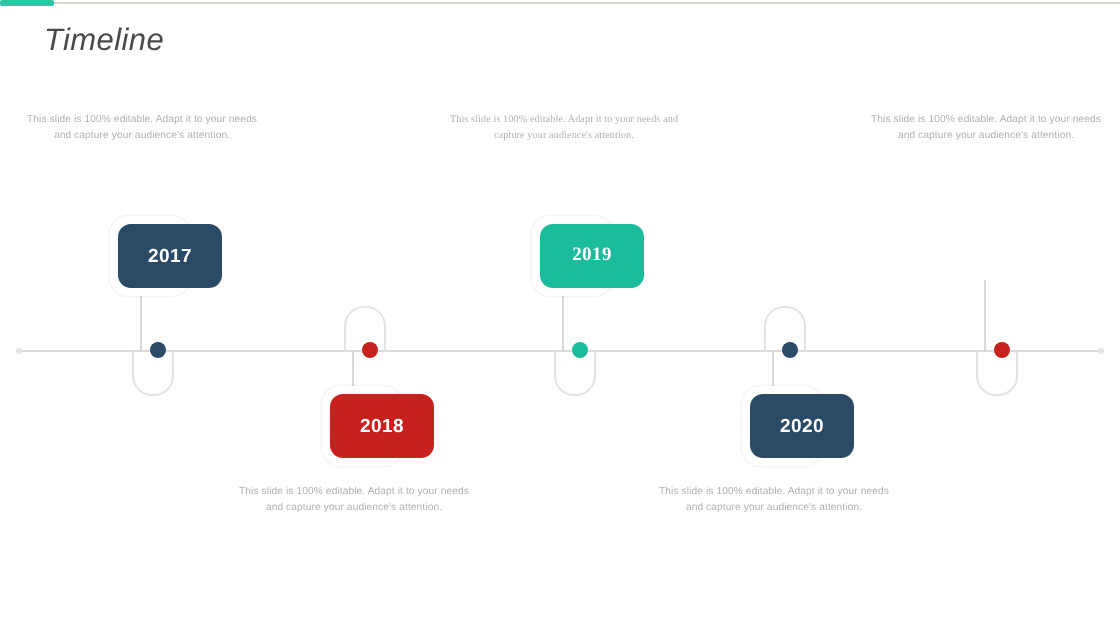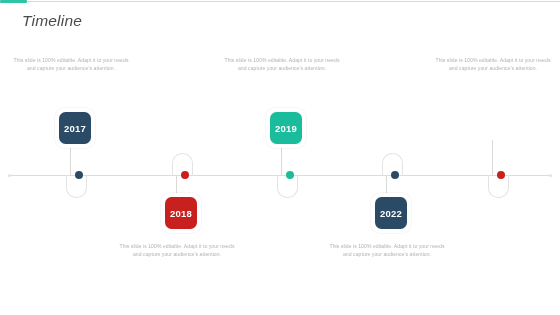--- a/index.html
+++ b/index.html
@@ -66,21 +66,21 @@
     background:#ffffff;
     border-radius:9px;
     padding:4px;
     box-sizing:content-box;
     box-shadow:0 0 0 .8px rgba(0,0,0,0.045);
   }
   .item.up .badge-wrap{top:108px;}
   .item.down .badge-wrap{top:193px;}
 
   .badge{
-    width:32px;height:32px;border-radius:6.5px;
+    width:52px;height:32px;border-radius:6.5px;
     display:flex;align-items:center;justify-content:center;
     color:#ffffff;font-size:9.5px;font-weight:bold;letter-spacing:.2px;
   }
 
   .desc{
     position:absolute;left:2px;width:116px;
     text-align:center;
     font-size:5.1px;line-height:8.2px;
     color:#aeb2b6;
     letter-spacing:.05px;
@@ -117,35 +117,35 @@
       </div>
       <div class="item down" style="left: 117px;">
         <div class="connector" style="top:175px;height:36px;"></div>
         <div class="curve"></div>
         <div class="dot" style="background:#c8201e;"></div>
         <div class="badge-wrap">
           <div class="badge" style="background:#c8201e;text-align:center;">2018</div>
         </div>
         <div class="desc">This slide is 100% editable. Adapt it to your needs and capture your audience's attention.</div>
       </div>
-      <div class="item up" style="left: 222px;">
+      <div class="item up" style="left: 222px; font-family: Liberation Serif, serif;">
         <div class="connector" style="top:140px;height:36px;"></div>
         <div class="curve"></div>
         <div class="dot" style="background:#1abc9c;"></div>
         <div class="badge-wrap">
           <div class="badge" style="background:#1abc9c;">2019</div>
         </div>
         <div class="desc">This slide is 100% editable. Adapt it to your needs and capture your audience's attention.</div>
       </div>
       <div class="item down" style="left: 327px;">
         <div class="connector" style="top:175px;height:36px;"></div>
         <div class="curve"></div>
         <div class="dot" style="background:#2b4a66;"></div>
         <div class="badge-wrap">
-          <div class="badge" style="background:#2b4a66;">2022</div>
+          <div class="badge" style="background:#2b4a66;">2020</div>
         </div>
         <div class="desc">This slide is 100% editable. Adapt it to your needs and capture your audience's attention.</div>
       </div>
       <div class="item up" style="left: 433px;">
         <div class="connector" style="top:140px;height:36px;"></div>
         <div class="curve"></div>
         <div class="dot" style="background:#c8201e;"></div>
         <div class="desc">This slide is 100% editable. Adapt it to your needs and capture your audience's attention.</div>
       </div>
     </div>

